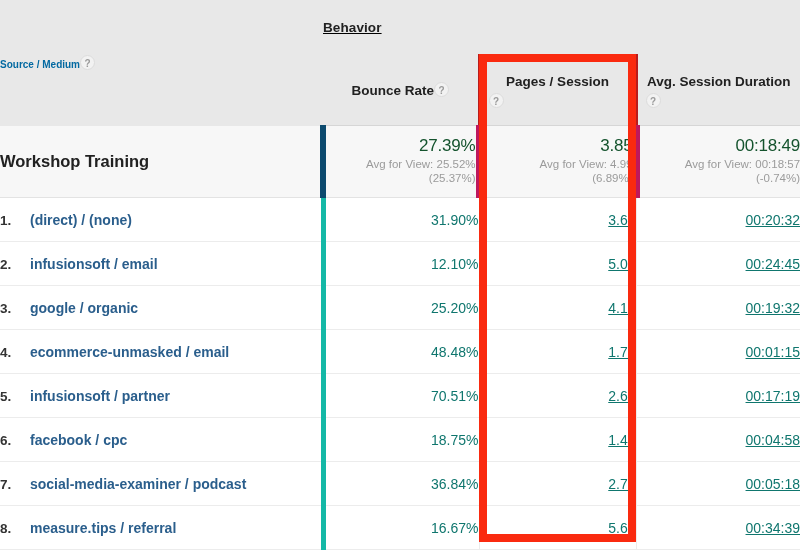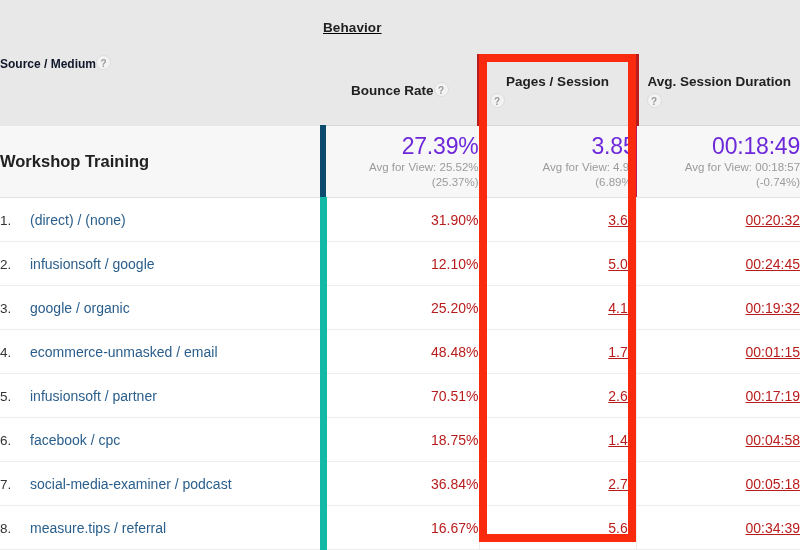--- a/index.html
+++ b/index.html
@@ -66,21 +66,21 @@
   tr.metric-row th {
     height: 71px;
     background: #e8e8e8;
     padding: 0;
     vertical-align: middle;
     border-bottom: 1px solid #d6d6d6;
   }
   th.metric-cell {
     text-align: center;
   }
-  th.metric-sep { border-left: 5px solid #b91c1c; }
+  th.metric-sep { border-left: 3px solid #b91c1c; }
 
   .metric-inner {
     display: block;
     text-align: center;
     line-height: 1.35;
     padding: 0 8px;
   }
   .metric-label {
     font-size: 13.5px;
     font-weight: bold;
@@ -103,23 +103,23 @@
     text-align: center;
     vertical-align: middle;
     box-sizing: border-box;
     position: relative;
     top: -1px;
   }
   .help-below { display: block; margin-top: 2px; }
 
   
   .dim-head-label {
-    font-size: 12px;
-    font-weight: bold;
-    color: #0f172a;
+    font-size: 10px;
+    font-weight: bold;
+    color: #0369a1;
   }
 
   
   tr.summary-row td {
     height: 71px;
     background: #f7f7f7;
     border-bottom: 1px solid #e3e3e3;
     padding: 0;
     vertical-align: middle;
   }
@@ -129,24 +129,24 @@
   }
   .summary-title {
     font-size: 16.5px;
     font-weight: bold;
     color: #212121;
   }
   td.summary-val {
     text-align: right;
     padding-right: 25px;
   }
-  td.sep-left { border-left: 1px solid #be185d; }
+  td.sep-left { border-left: 7px solid #be185d; }
   .big-val {
-    font-size: 23px;
-    color: #6d28d9;
+    font-size: 17px;
+    color: #14532d;
     line-height: 1.05;
     letter-spacing: -0.2px;
   }
   .avg-line {
     font-size: 11.5px;
     color: #9b9b9b;
     line-height: 1.25;
     margin-top: 2px;
   }
   .avg-delta {
@@ -158,27 +158,28 @@
   
   tr.data-row td {
     height: 43px;
     background: #ffffff;
     border-bottom: 1px solid #ececec;
     padding: 0;
     vertical-align: middle;
   }
   td.cell-dim {
     padding-left: 12px;
-    border-right: 7px solid #14b8a6;
+    border-right: 5px solid #14b8a6;
+    font-weight: bold;
   }
   td.cell-num {
     text-align: right;
     padding-right: 25px;
     font-size: 14px;
-    color: #b91c1c;
+    color: #0f766e;
   }
   td.cell-num.sep-left { border-left: 1px solid #ececec; text-decoration: underline; }
 
   .row-index {
     display: inline-block;
     width: 30px;
     font-size: 13.5px;
     color: #333333;
     text-align: left;
   }
@@ -266,21 +267,21 @@
       </tr>
       </tbody>
       <tbody id="rows-body">
         <tr class="data-row">
           <td class="cell-dim"><span class="row-index">1.</span><a class="row-link">(direct) / (none)</a></td>
           <td class="cell-num">31.90%</td>
           <td class="cell-num sep-left">3.62</td>
           <td class="cell-num sep-left">00:20:32</td>
         </tr>
         <tr class="data-row">
-          <td class="cell-dim"><span class="row-index">2.</span><a class="row-link">infusionsoft / google</a></td>
+          <td class="cell-dim"><span class="row-index">2.</span><a class="row-link">infusionsoft / email</a></td>
           <td class="cell-num">12.10%</td>
           <td class="cell-num sep-left">5.04</td>
           <td class="cell-num sep-left">00:24:45</td>
         </tr>
         <tr class="data-row">
           <td class="cell-dim"><span class="row-index">3.</span><a class="row-link">google / organic</a></td>
           <td class="cell-num">25.20%</td>
           <td class="cell-num sep-left">4.13</td>
           <td class="cell-num sep-left">00:19:32</td>
         </tr>

